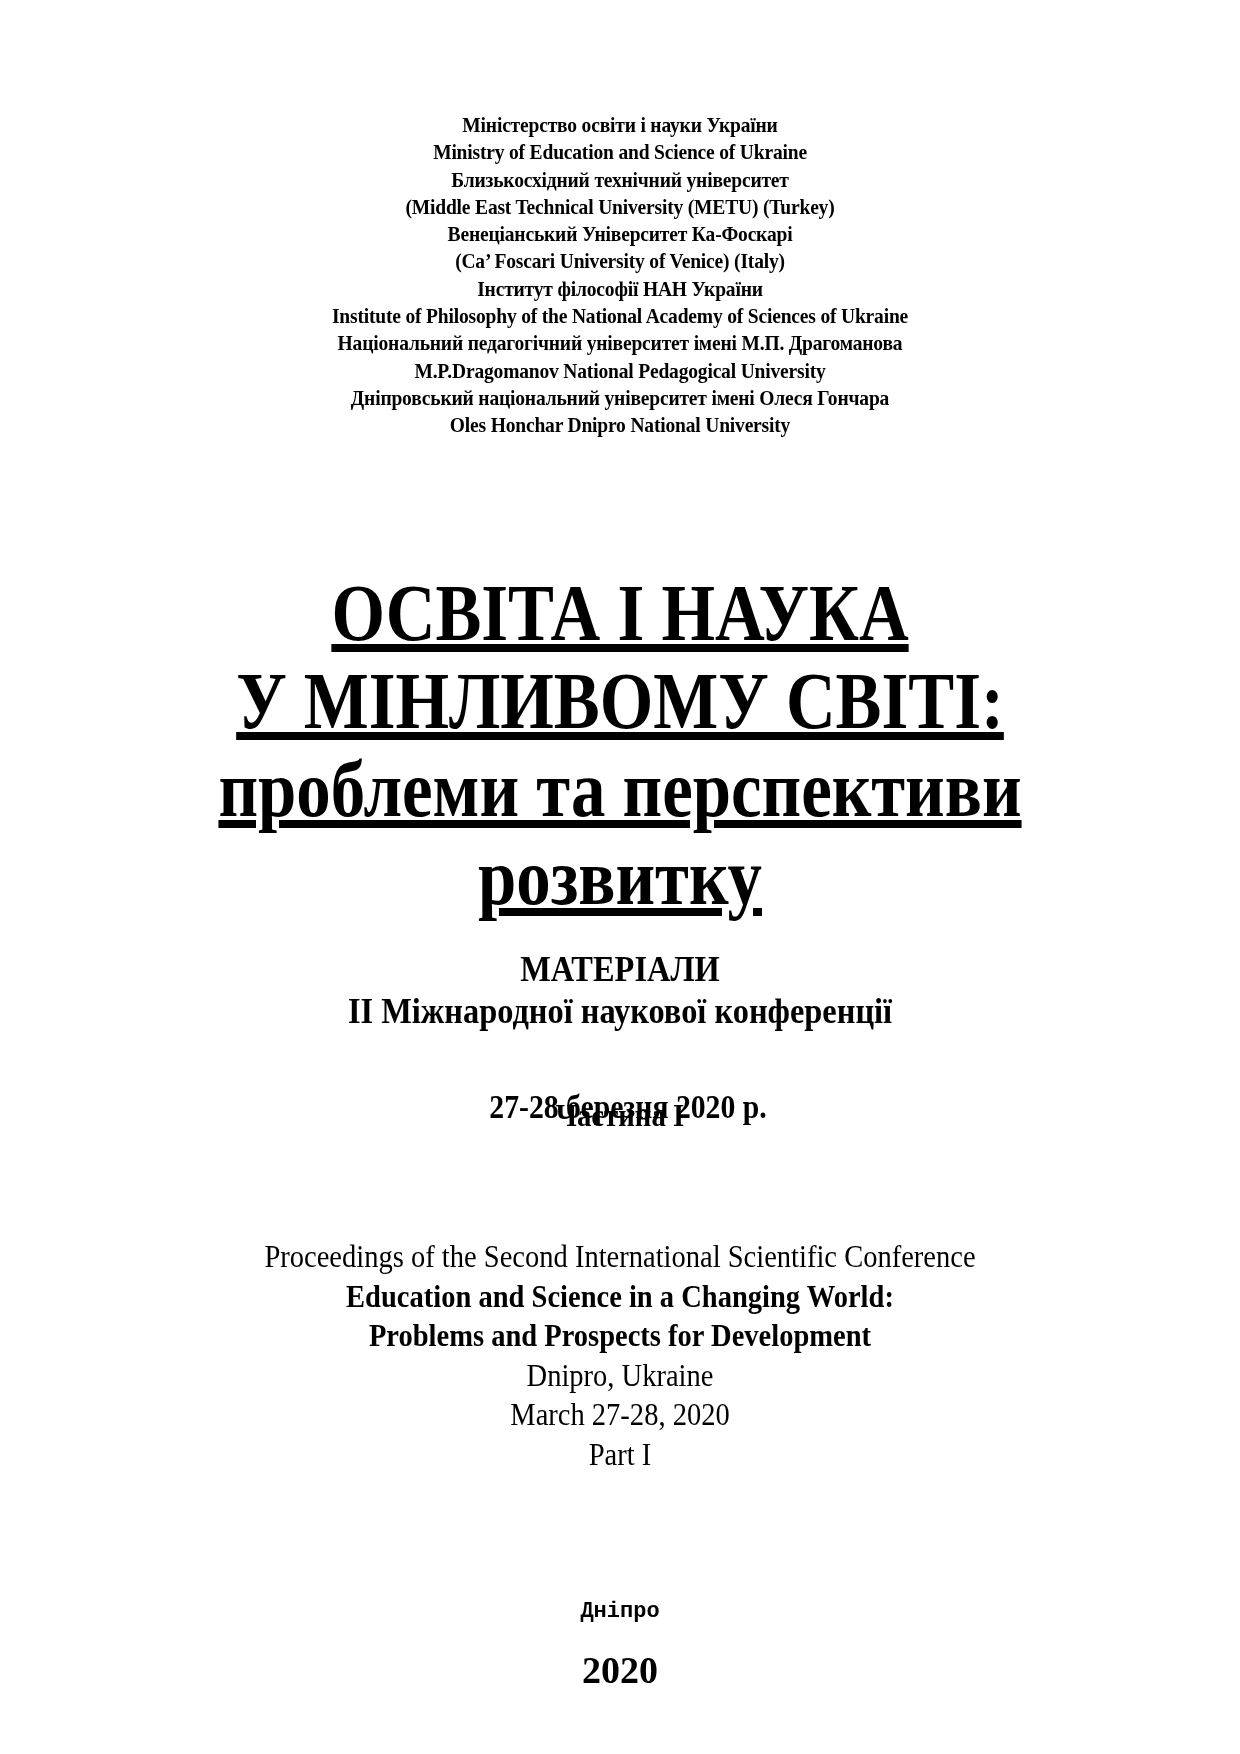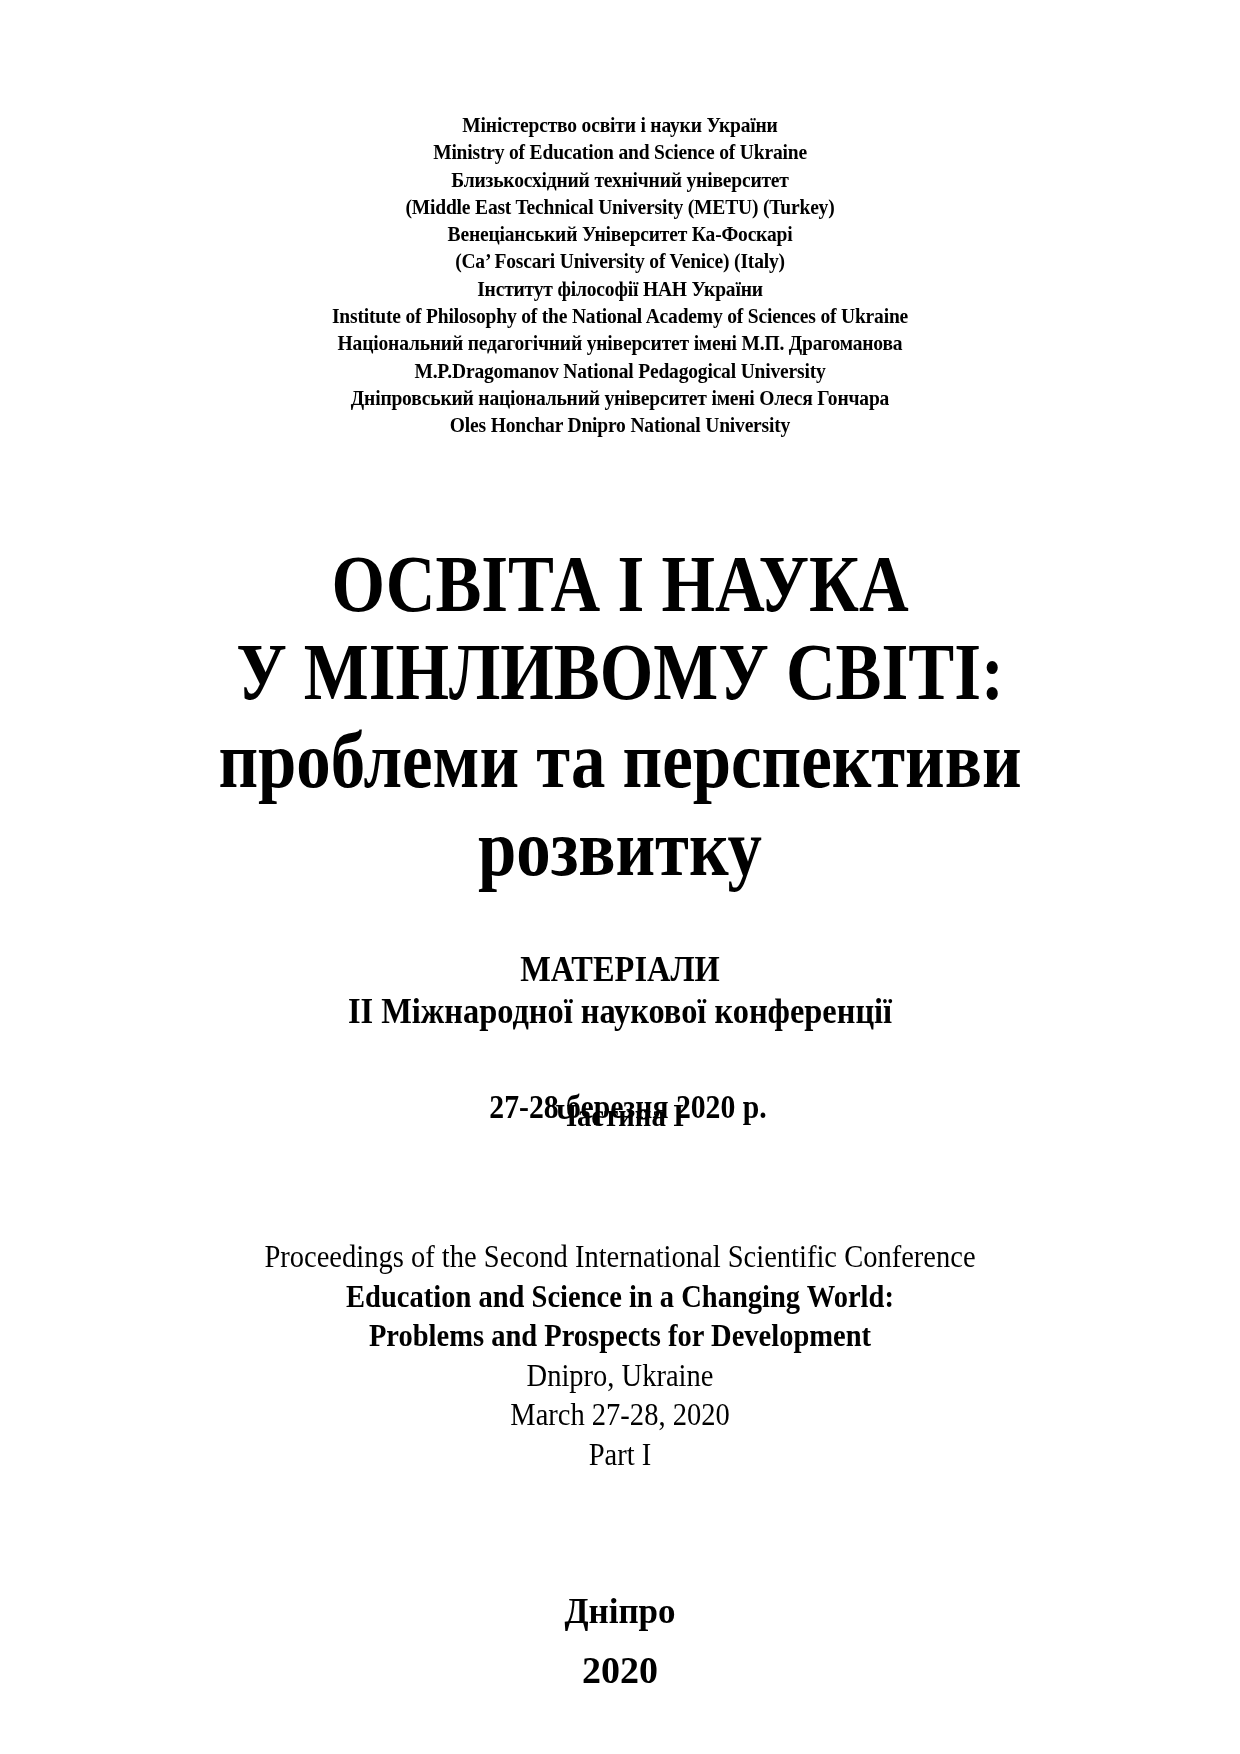--- a/index.html
+++ b/index.html
@@ -41,21 +41,22 @@
     .affiliations .line {
       font-size: 21px;
       font-weight: bold;
       line-height: 27.3px;
       letter-spacing: -0.2px;
       transform: scaleX(0.93);
     }
 
     
     .main-title {
-      top: 540px;
+      top: 569px;
+      text-decoration: underline;
     }
     .main-title .line {
       font-size: 80px;
       font-weight: bold;
       line-height: 88px;
       transform: scaleX(0.86);
     }
 
     
     .materials {
@@ -98,23 +99,24 @@
       transform: scaleX(0.92);
     }
     .proceedings .line.bold {
       font-weight: bold;
     }
 
     .city-ua {
       top: 1594px;
     }
     .city-ua .line {
-      font-size: 35px;
+      font-size: 22px;
       font-weight: bold;
       line-height: 36px;
+      font-family: Liberation Mono, monospace;
     }
 
     .year {
       top: 1652px;
     }
     .year .line {
       font-size: 38px;
       font-weight: bold;
       line-height: 36px;
     }

